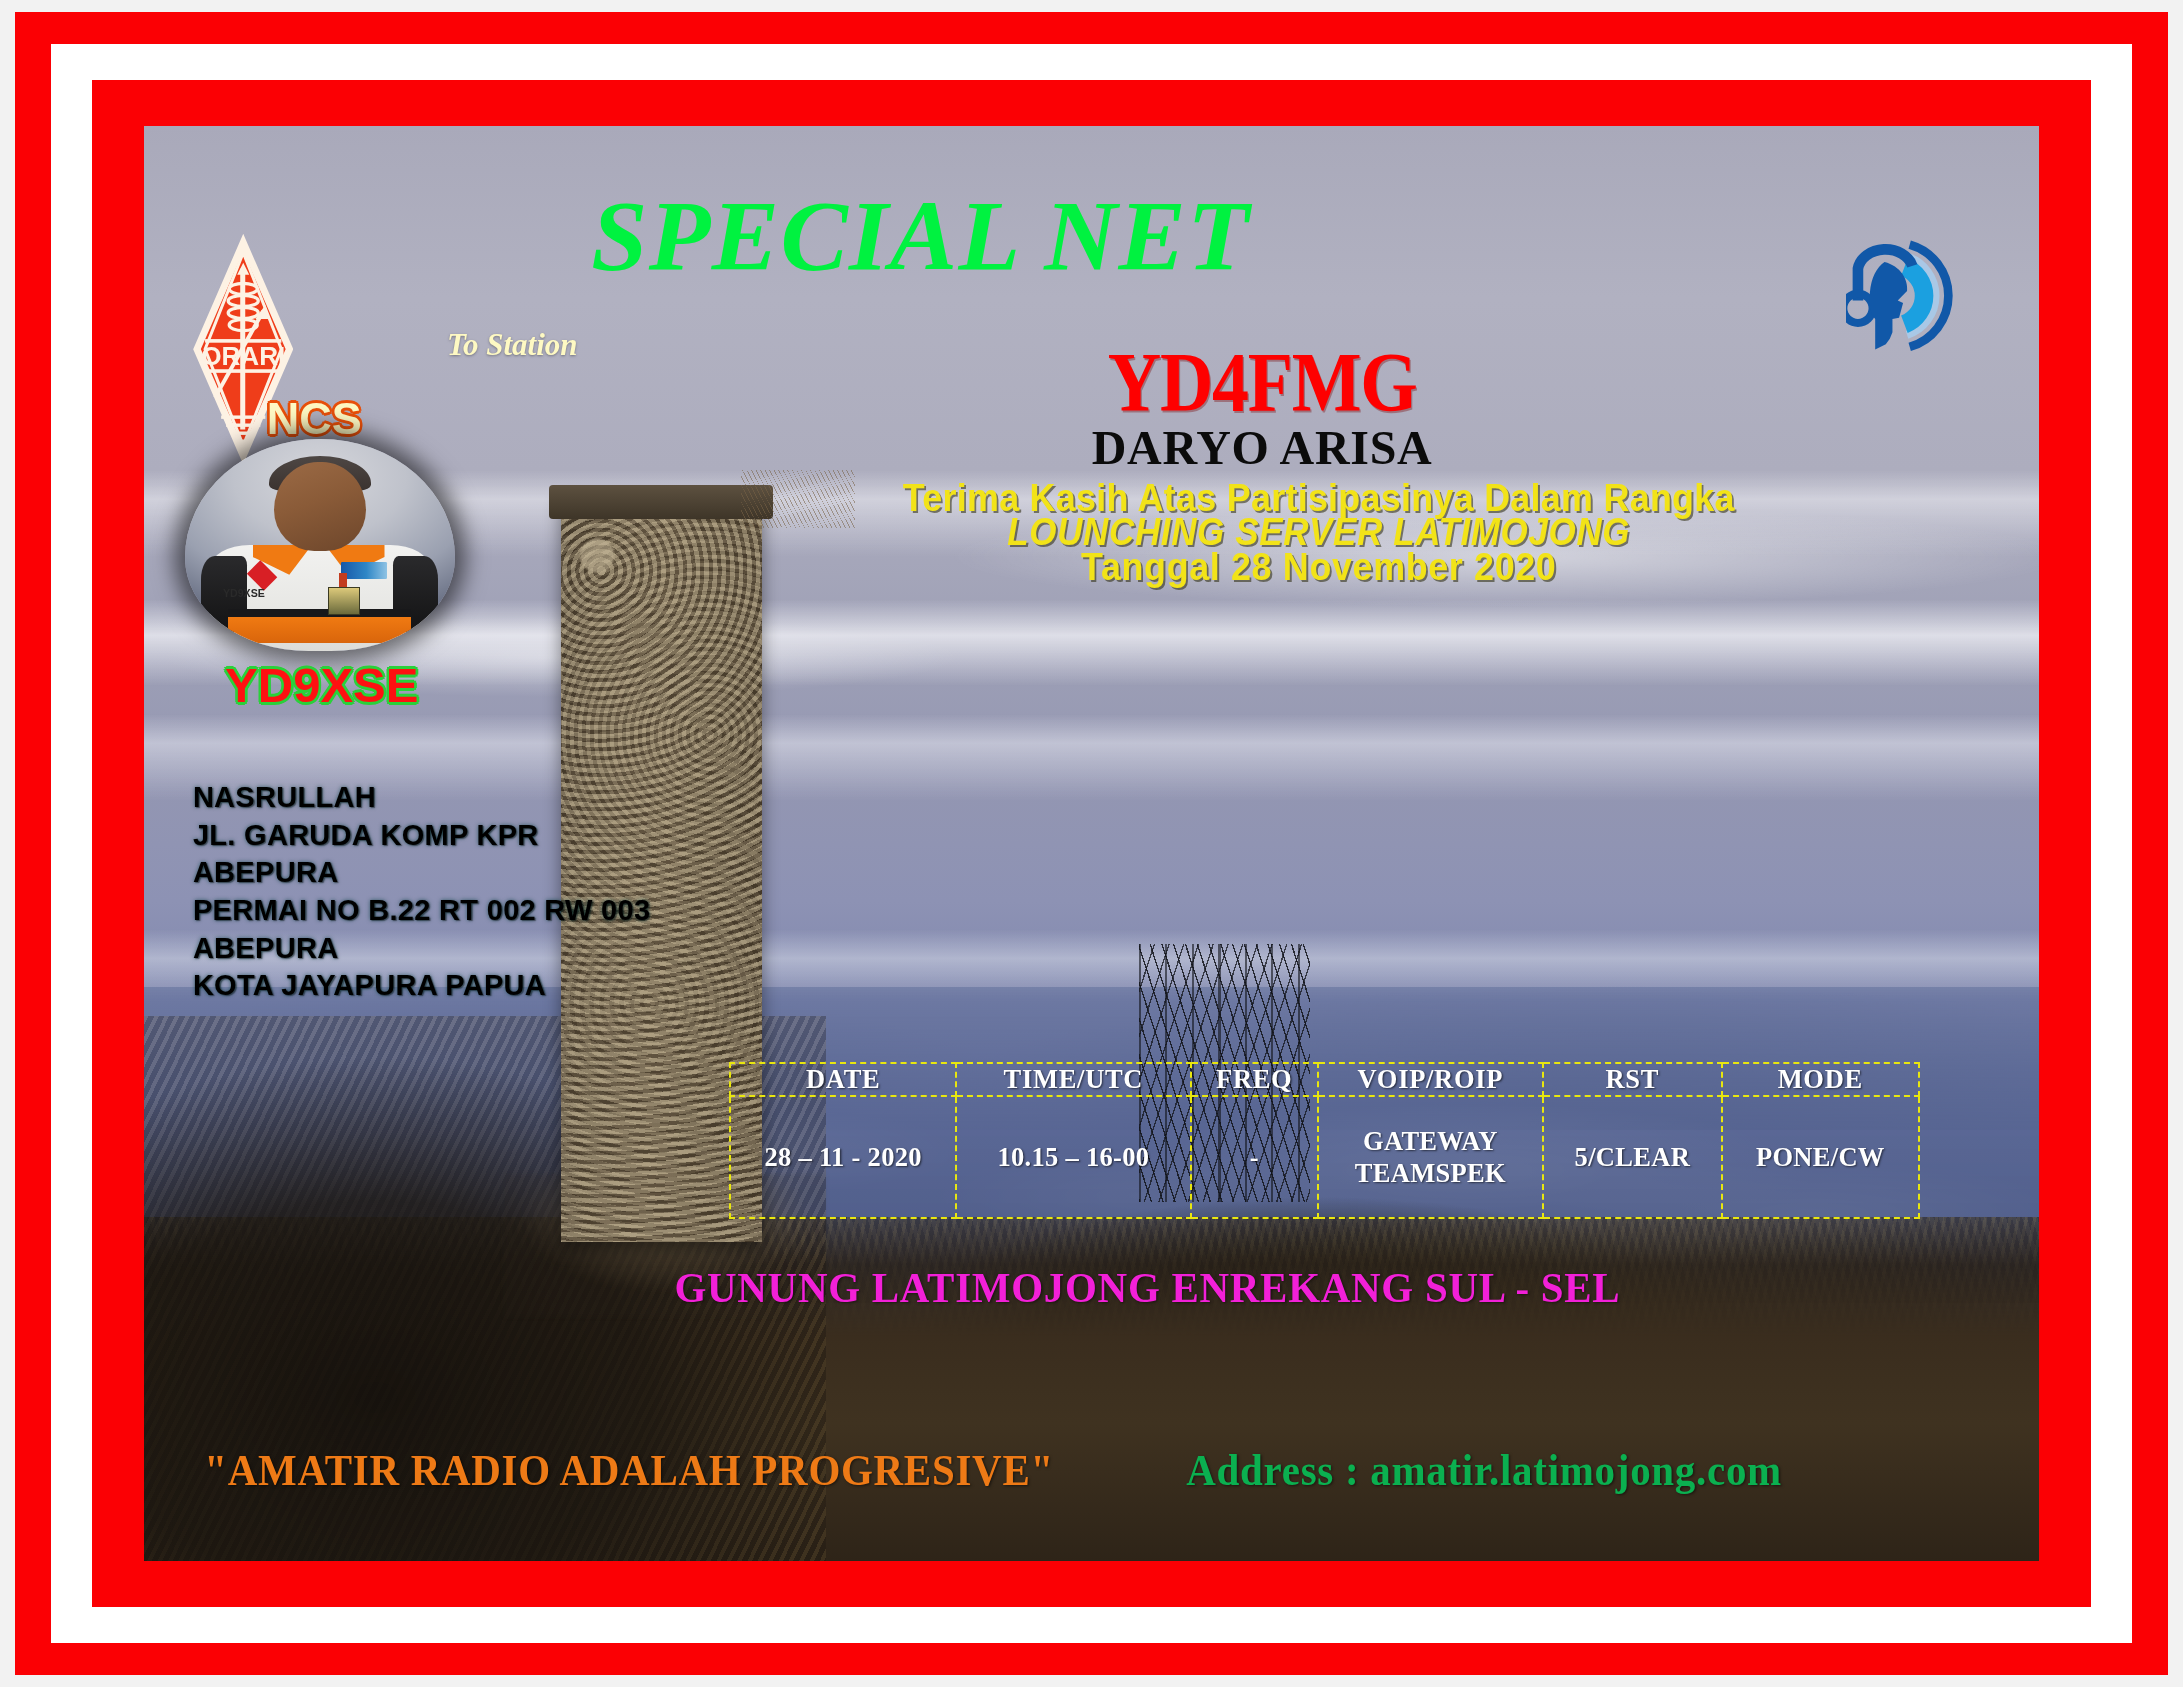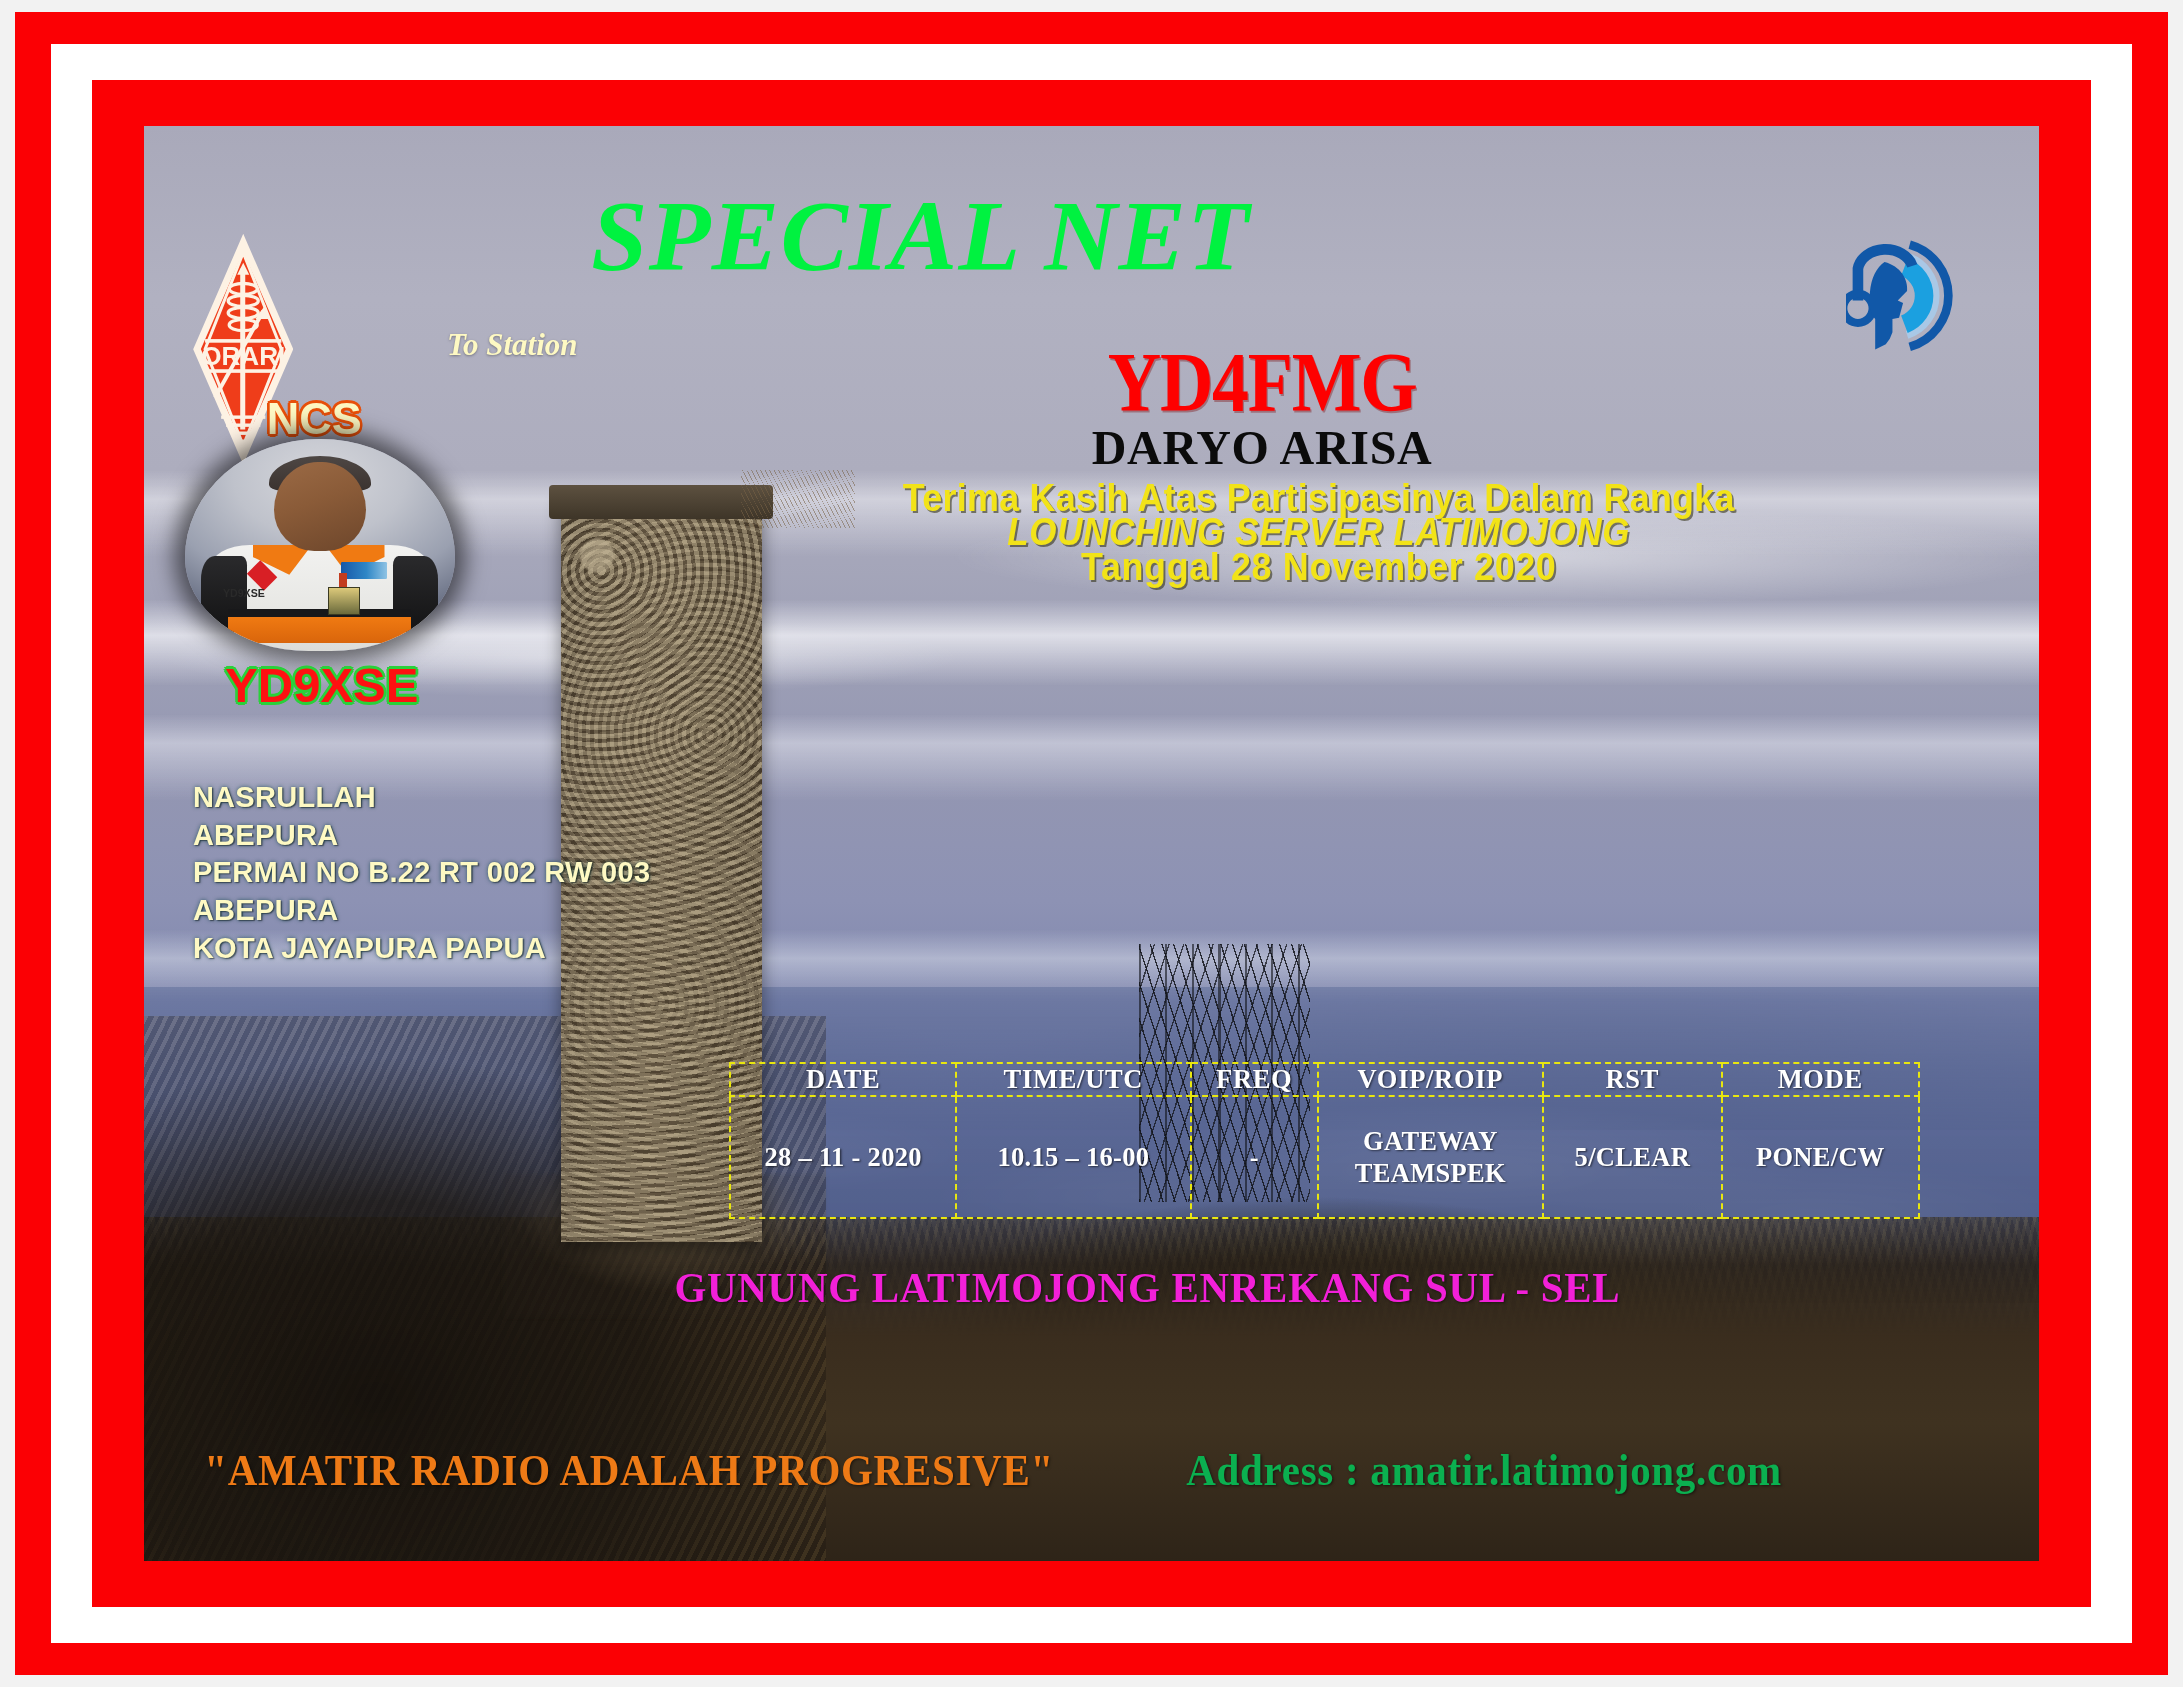--- a/index.html
+++ b/index.html
@@ -319,21 +319,21 @@
        -2px -2px 0 #2ad13a,  2px -2px 0 #2ad13a,
        -2px  2px 0 #2ad13a,  2px  2px 0 #2ad13a,
         0   -2.6px 0 #2ad13a,  0    2.6px 0 #2ad13a,
        -2.6px  0   0 #2ad13a,  2.6px  0   0 #2ad13a;
   }
 
   
   #address{
     left:2.6%;top:45.5%;
     font-family:"Liberation Sans",sans-serif;
-    font-weight:bold;font-size:29px;color:#fef9c3;
+    font-weight:bold;font-size:29px;color:#000000;
     line-height:1.30;letter-spacing:0.3px;
     text-shadow:0 0 4px rgba(0,60,60,.65), 1.3px 1.3px 1.3px rgba(0,0,0,.5);
   }
   #address div{white-space:nowrap;}
 
   
   #qso-table{
     position:absolute;left:30.9%;top:65.2%;width:62.8%;height:11.0%;
     border-collapse:collapse;
     table-layout:fixed;
@@ -475,20 +475,21 @@
             <div id="op-badge"></div>
             <div id="op-call-patch">YD9XSE</div>
             <div id="op-hair"></div>
             <div id="op-head"></div>
           </div>
 
           <div class="abs" id="ncs-callsign">YD9XSE</div>
 
           <div class="abs" id="address">
             <div>NASRULLAH</div>
+            <div>JL. GARUDA KOMP KPR</div>
             <div>ABEPURA</div>
             <div>PERMAI NO B.22 RT 002 RW 003</div>
             <div>ABEPURA</div>
             <div>KOTA JAYAPURA PAPUA</div>
           </div>
 
           <table id="qso-table">
             <thead>
               <tr>
                 <th class="col-date">DATE</th>

